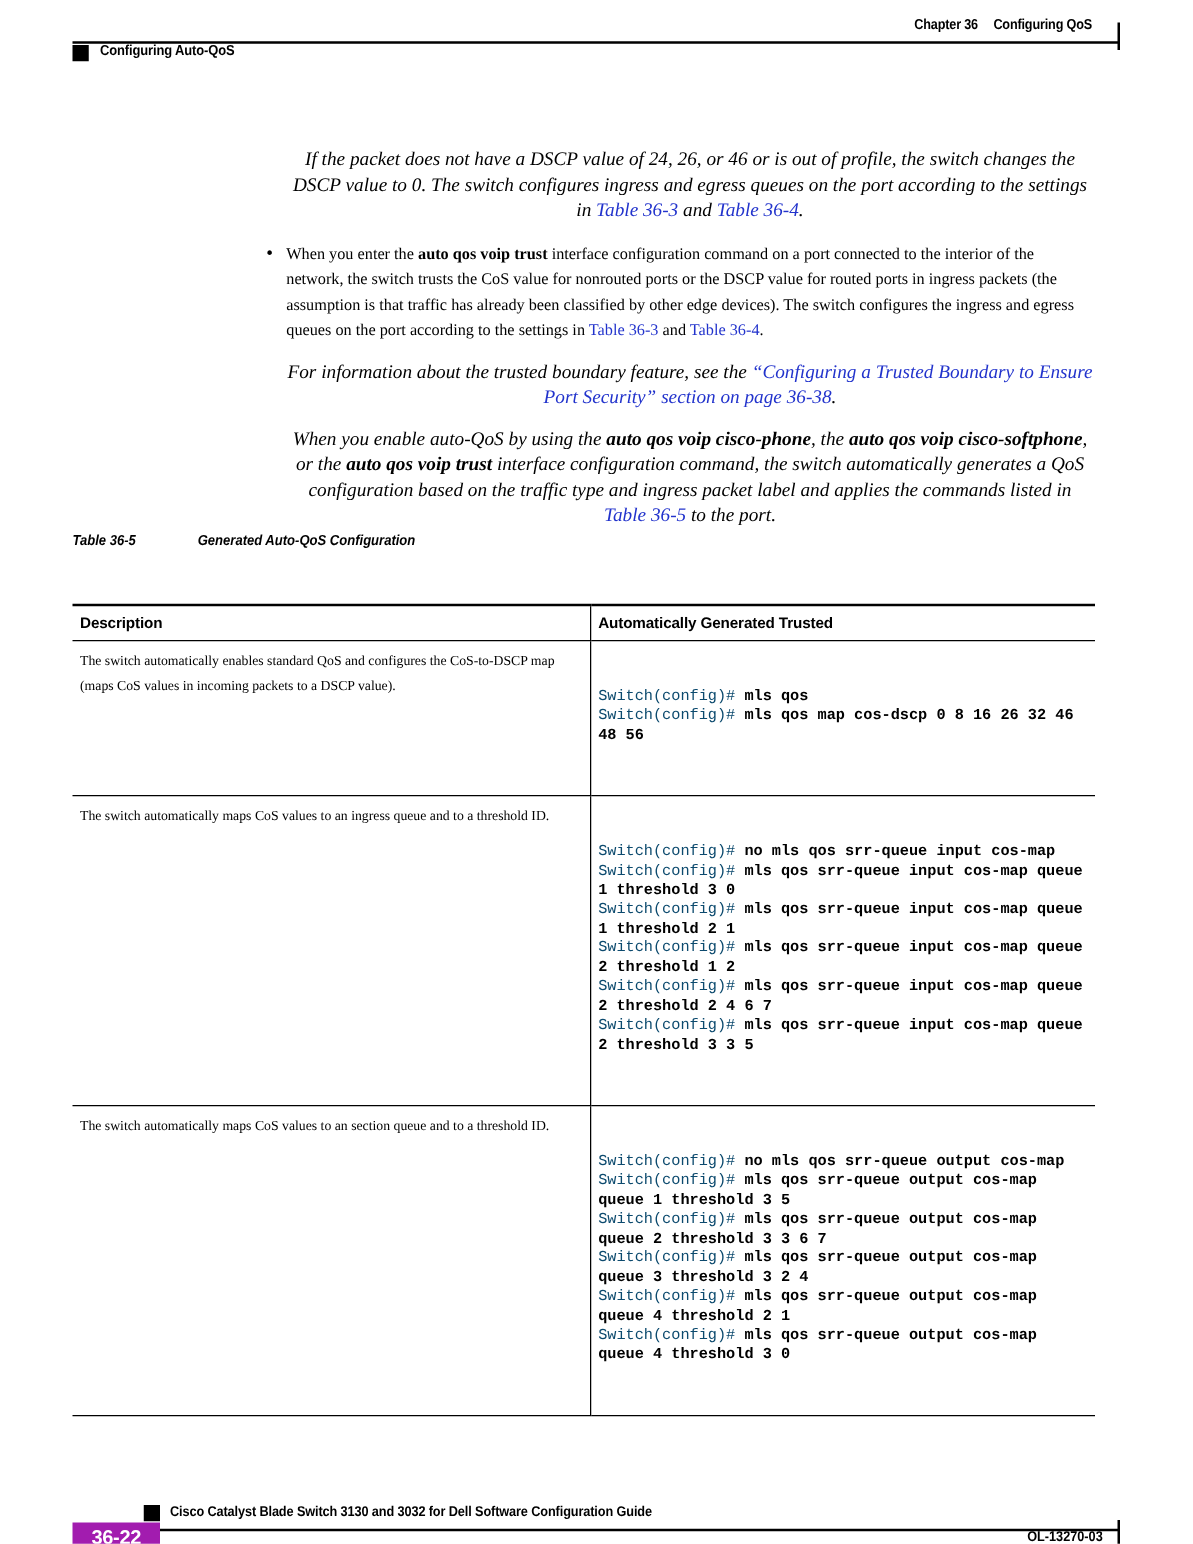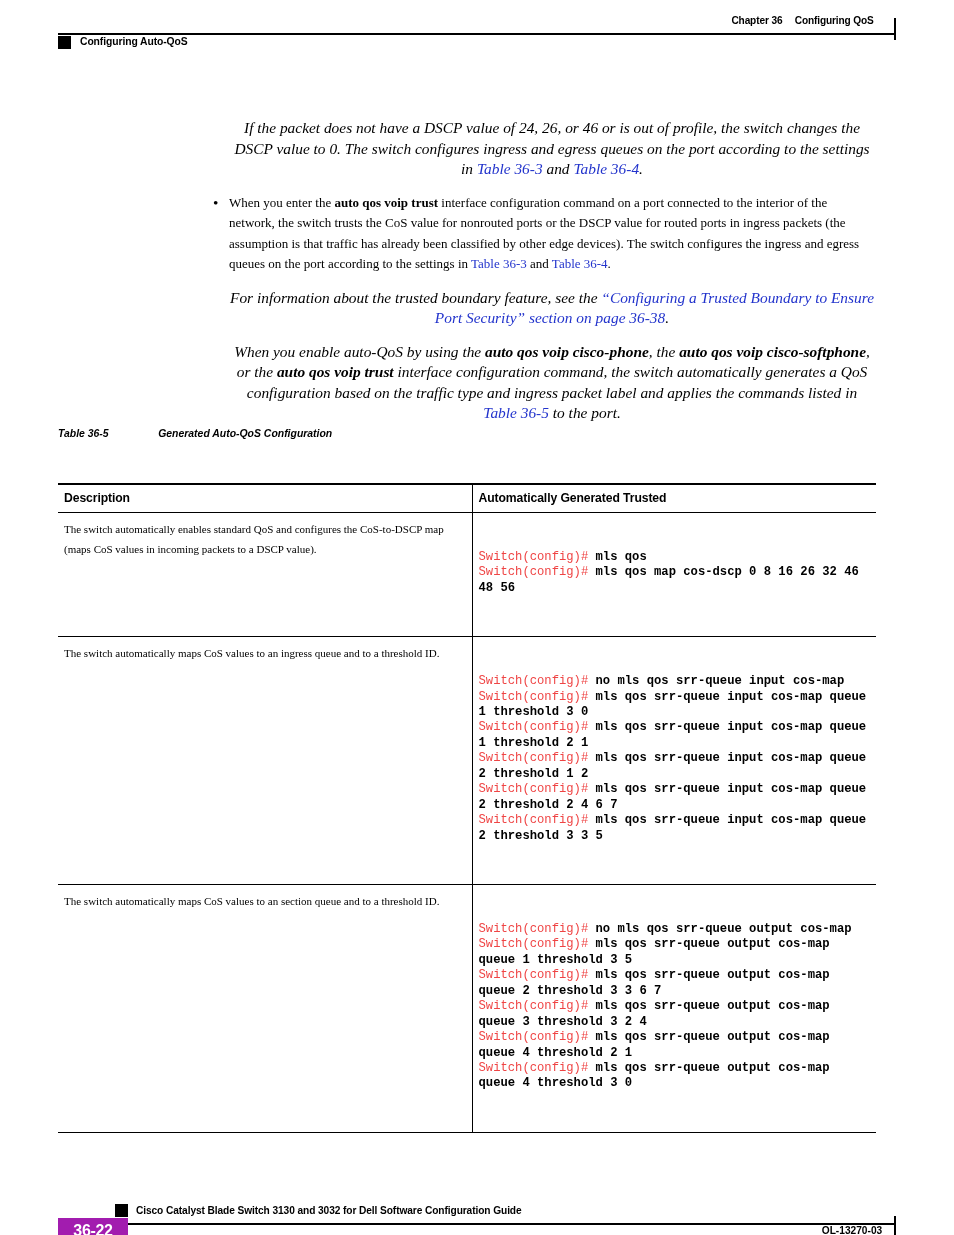--- a/index.html
+++ b/index.html
@@ -168,21 +168,21 @@
     line-height: 20px;
   }
   .cmd-cell {
     font-family: "Liberation Mono", monospace;
     font-size: 12.2px;
     line-height: 15.45px;
     white-space: pre-wrap;
     word-break: break-word;
   }
   .cmd-line { display: block; }
-  .prompt { color: #ef4444; text-align: right; }
+  .prompt { color: #0c4a6e; text-align: right; }
   .cmd-bold { font-weight: bold; }
 
   
   .page-footer {
     position: absolute;
     left: 58px;
     top: 1204px;
     width: 838px;
     height: 48px;
   }

